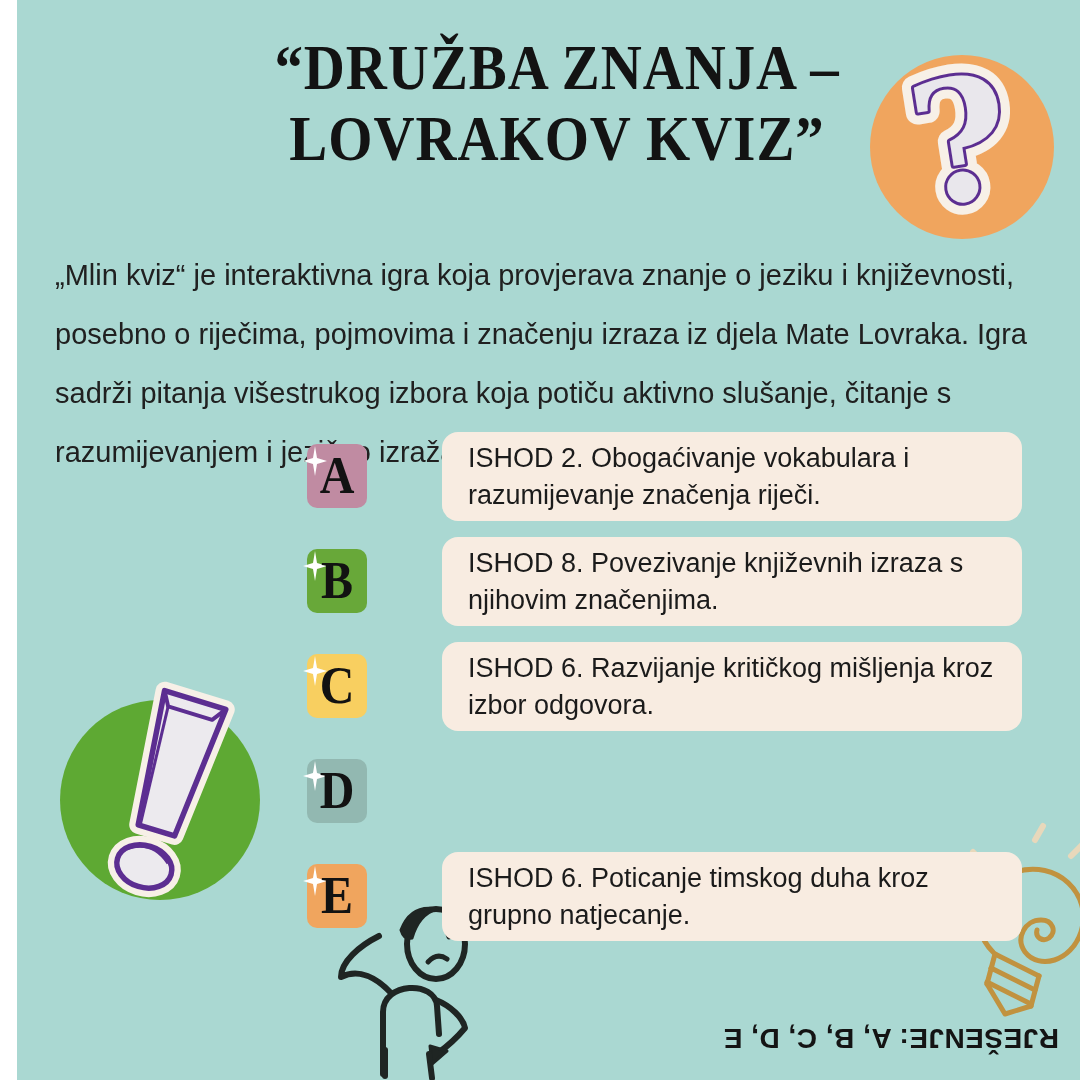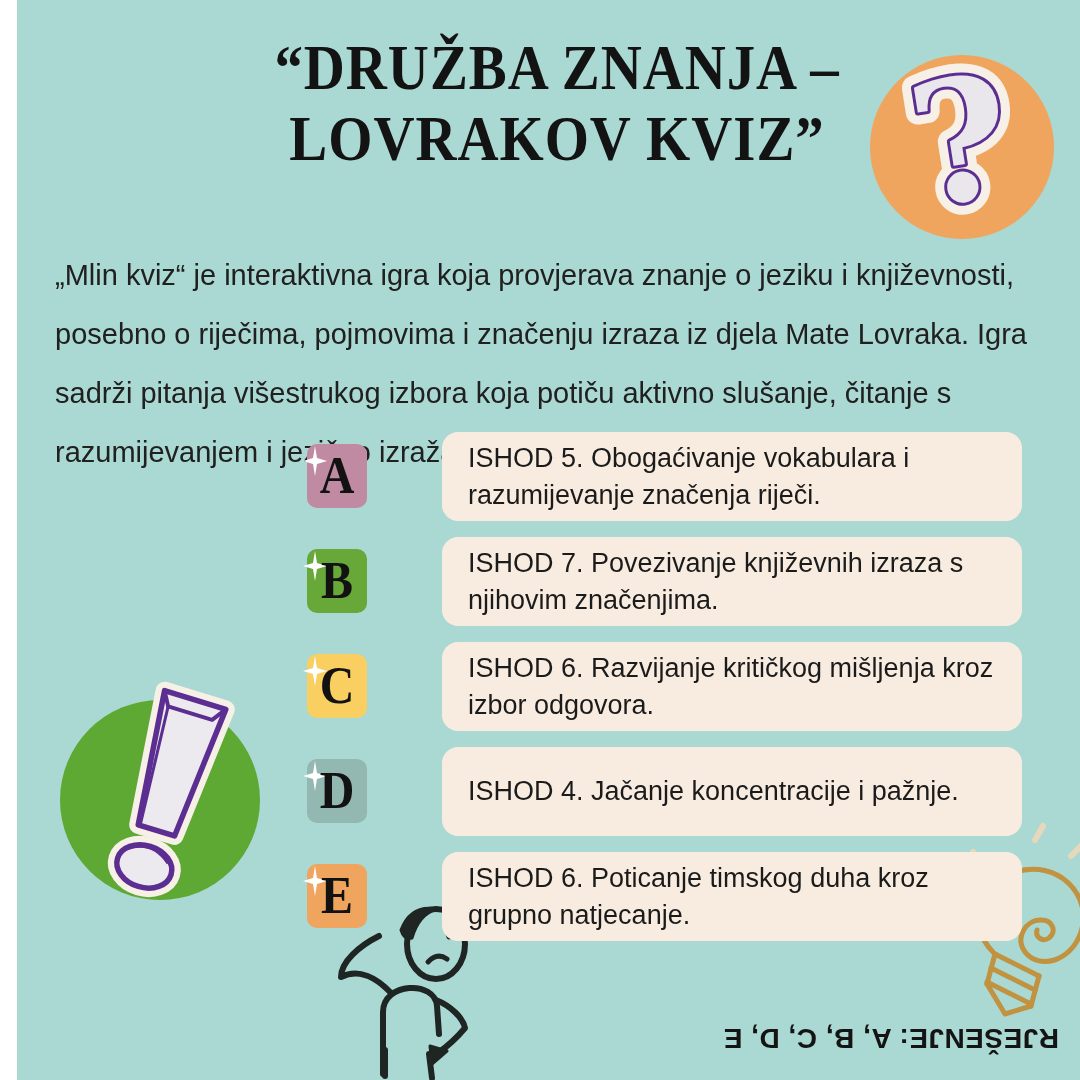--- a/index.html
+++ b/index.html
@@ -91,33 +91,33 @@
   <div class="rows">
 
     <div class="row">
       <div class="badge" style="background-color: rgb(192, 139, 162);">
         <svg class="sparkle" viewBox="0 0 24 30">
           <path d="M12 0 L14 12 L24 15 L14 18 L12 30 L10 18 L0 15 L10 12 Z" fill="#ffffff"></path>
         </svg>
         <span class="letter">A</span>
       </div>
       <div class="card" style="background-color: rgb(248, 236, 225);">
-        <span class="card-text">ISHOD 5. Obogaćivanje vokabulara i razumijevanje značenja riječi.</span>
+        <span class="card-text">ISHOD 2. Obogaćivanje vokabulara i razumijevanje značenja riječi.</span>
       </div>
     </div>
 
     <div class="row">
       <div class="badge" style="background-color: rgb(104, 168, 57);">
         <svg class="sparkle" viewBox="0 0 24 30">
           <path d="M12 0 L14 12 L24 15 L14 18 L12 30 L10 18 L0 15 L10 12 Z" fill="#ffffff"></path>
         </svg>
         <span class="letter">B</span>
       </div>
       <div class="card" style="background-color: rgb(248, 236, 225);">
-        <span class="card-text">ISHOD 7. Povezivanje književnih izraza s njihovim značenjima.</span>
+        <span class="card-text">ISHOD 8. Povezivanje književnih izraza s njihovim značenjima.</span>
       </div>
     </div>
 
     <div class="row">
       <div class="badge" style="background-color: rgb(248, 207, 96);">
         <svg class="sparkle" viewBox="0 0 24 30">
           <path d="M12 0 L14 12 L24 15 L14 18 L12 30 L10 18 L0 15 L10 12 Z" fill="#ffffff"></path>
         </svg>
         <span class="letter">C</span>
       </div>
@@ -125,23 +125,20 @@
         <span class="card-text">ISHOD 6. Razvijanje kritičkog mišljenja kroz izbor odgovora.</span>
       </div>
     </div>
 
     <div class="row">
       <div class="badge" style="background-color: rgb(146, 184, 177);">
         <svg class="sparkle" viewBox="0 0 24 30">
           <path d="M12 0 L14 12 L24 15 L14 18 L12 30 L10 18 L0 15 L10 12 Z" fill="#ffffff"></path>
         </svg>
         <span class="letter">D</span>
-      </div>
-      <div class="card" style="background-color: rgb(248, 236, 225);">
-        <span class="card-text">ISHOD 4. Jačanje koncentracije i pažnje.</span>
       </div>
     </div>
 
     <div class="row">
       <div class="badge" style="background-color: rgb(240, 165, 94);">
         <svg class="sparkle" viewBox="0 0 24 30">
           <path d="M12 0 L14 12 L24 15 L14 18 L12 30 L10 18 L0 15 L10 12 Z" fill="#ffffff"></path>
         </svg>
         <span class="letter">E</span>
       </div>

